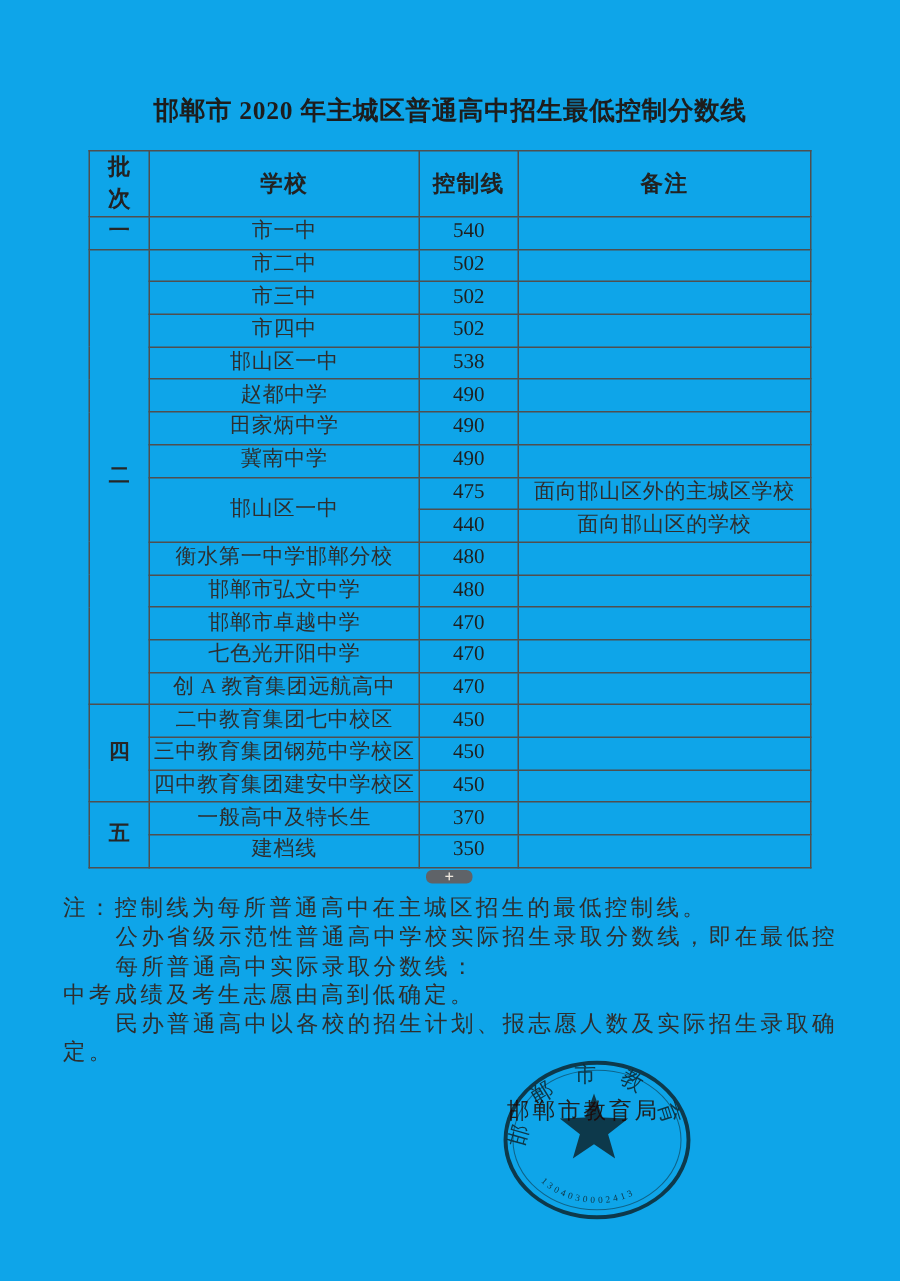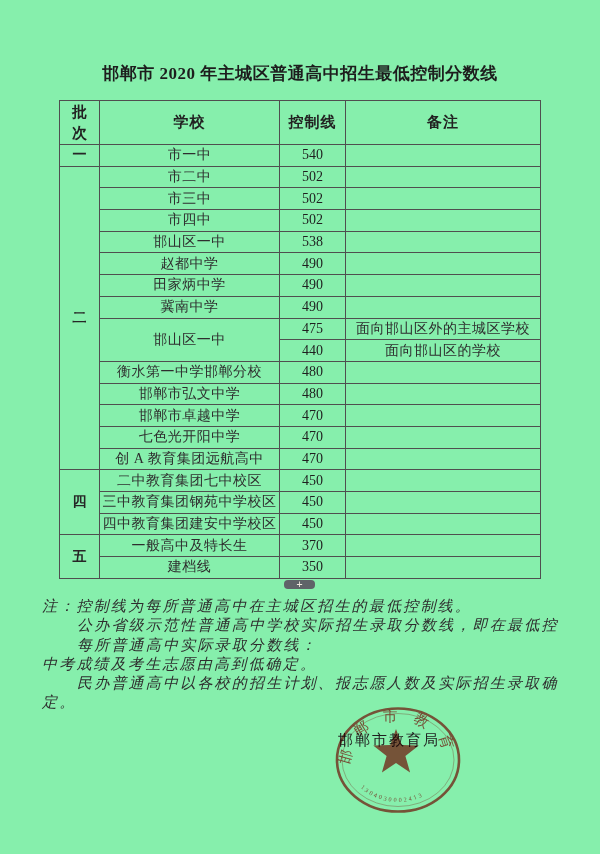--- a/index.html
+++ b/index.html
@@ -1,18 +1,18 @@
 <!DOCTYPE html>
 <html><head>
 <meta charset="utf-8">
 <style>
   * { margin:0; padding:0; box-sizing:border-box; }
   html,body { background:#ffffff; }
   #page {
-    position:relative; width:600px; height:854px; background:#86efac;
+    position:relative; width:600px; height:854px; background:#0ea5e9;
     font-family:"Liberation Serif","DejaVu Serif",serif; color:#2b2b2b;
     overflow:hidden;
   }
   .doc-title {
     position:absolute; left:0; right:0; top:62px;
     text-align:center; font-size:17px; font-weight:bold;
     letter-spacing:0.5px; color:#1d1d1d; white-space:nowrap;
   }
   table.score-table {
     position:absolute; left:59px; top:100px; width:481px;
@@ -42,21 +42,21 @@
   }
   .expand-handle span {
     color:#f0e9df; font-size:10px; line-height:9px;
     font-family:"DejaVu Sans Mono",monospace;
   }
   .notes {
     position:absolute; left:42px; top:597px; width:525px;
     font-size:15px; letter-spacing:2.2px; line-height:19.3px;
     color:#2e2e2e;
   }
-  .note-line { white-space:nowrap;font-style:italic; }
+  .note-line { white-space:nowrap; }
   .note-line.indent { padding-left:35px; }
   .sig-issuer {
     position:absolute; left:338px; top:731px; font-size:15px;
     letter-spacing:2px; color:#1f1f1f; white-space:nowrap;
   }
   .sig-date {
     position:absolute; left:324px; top:753px; font-size:15px;
     letter-spacing:0.5px; color:#1f1f1f; white-space:nowrap;
   }
   svg.seal {

